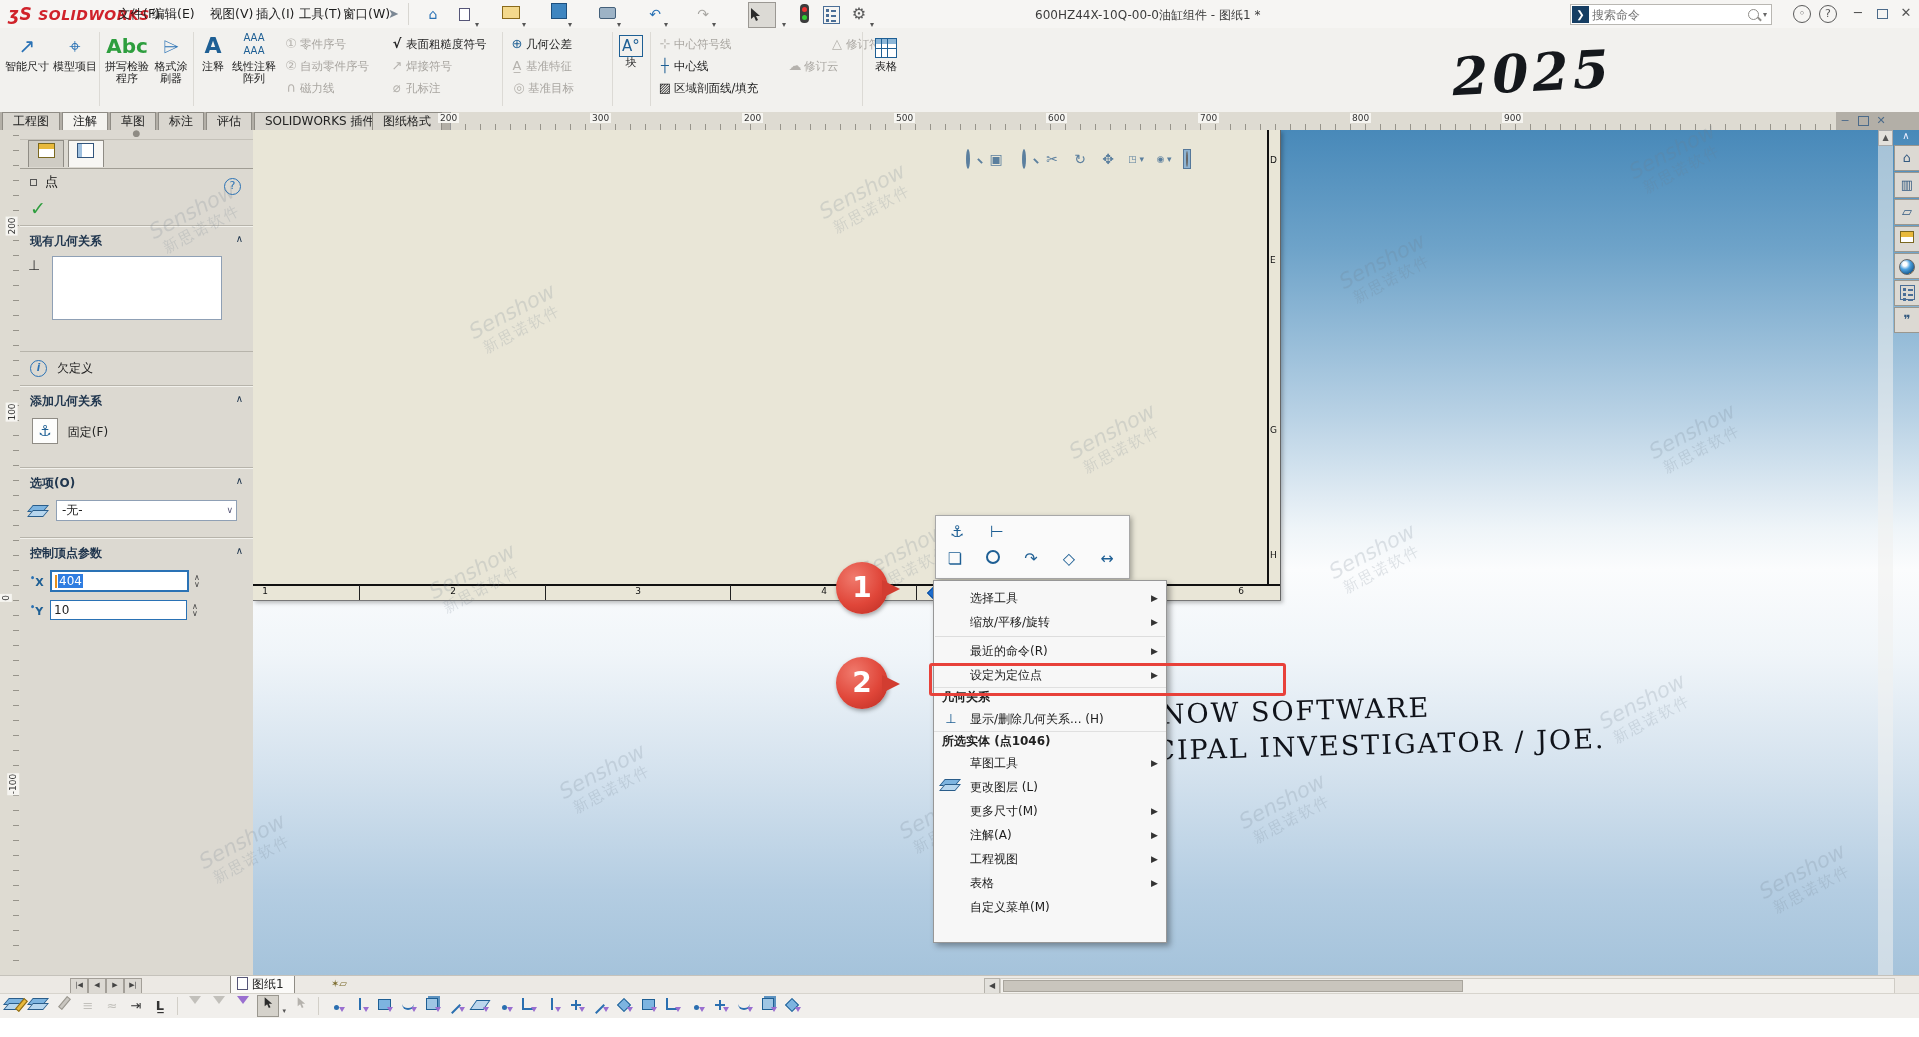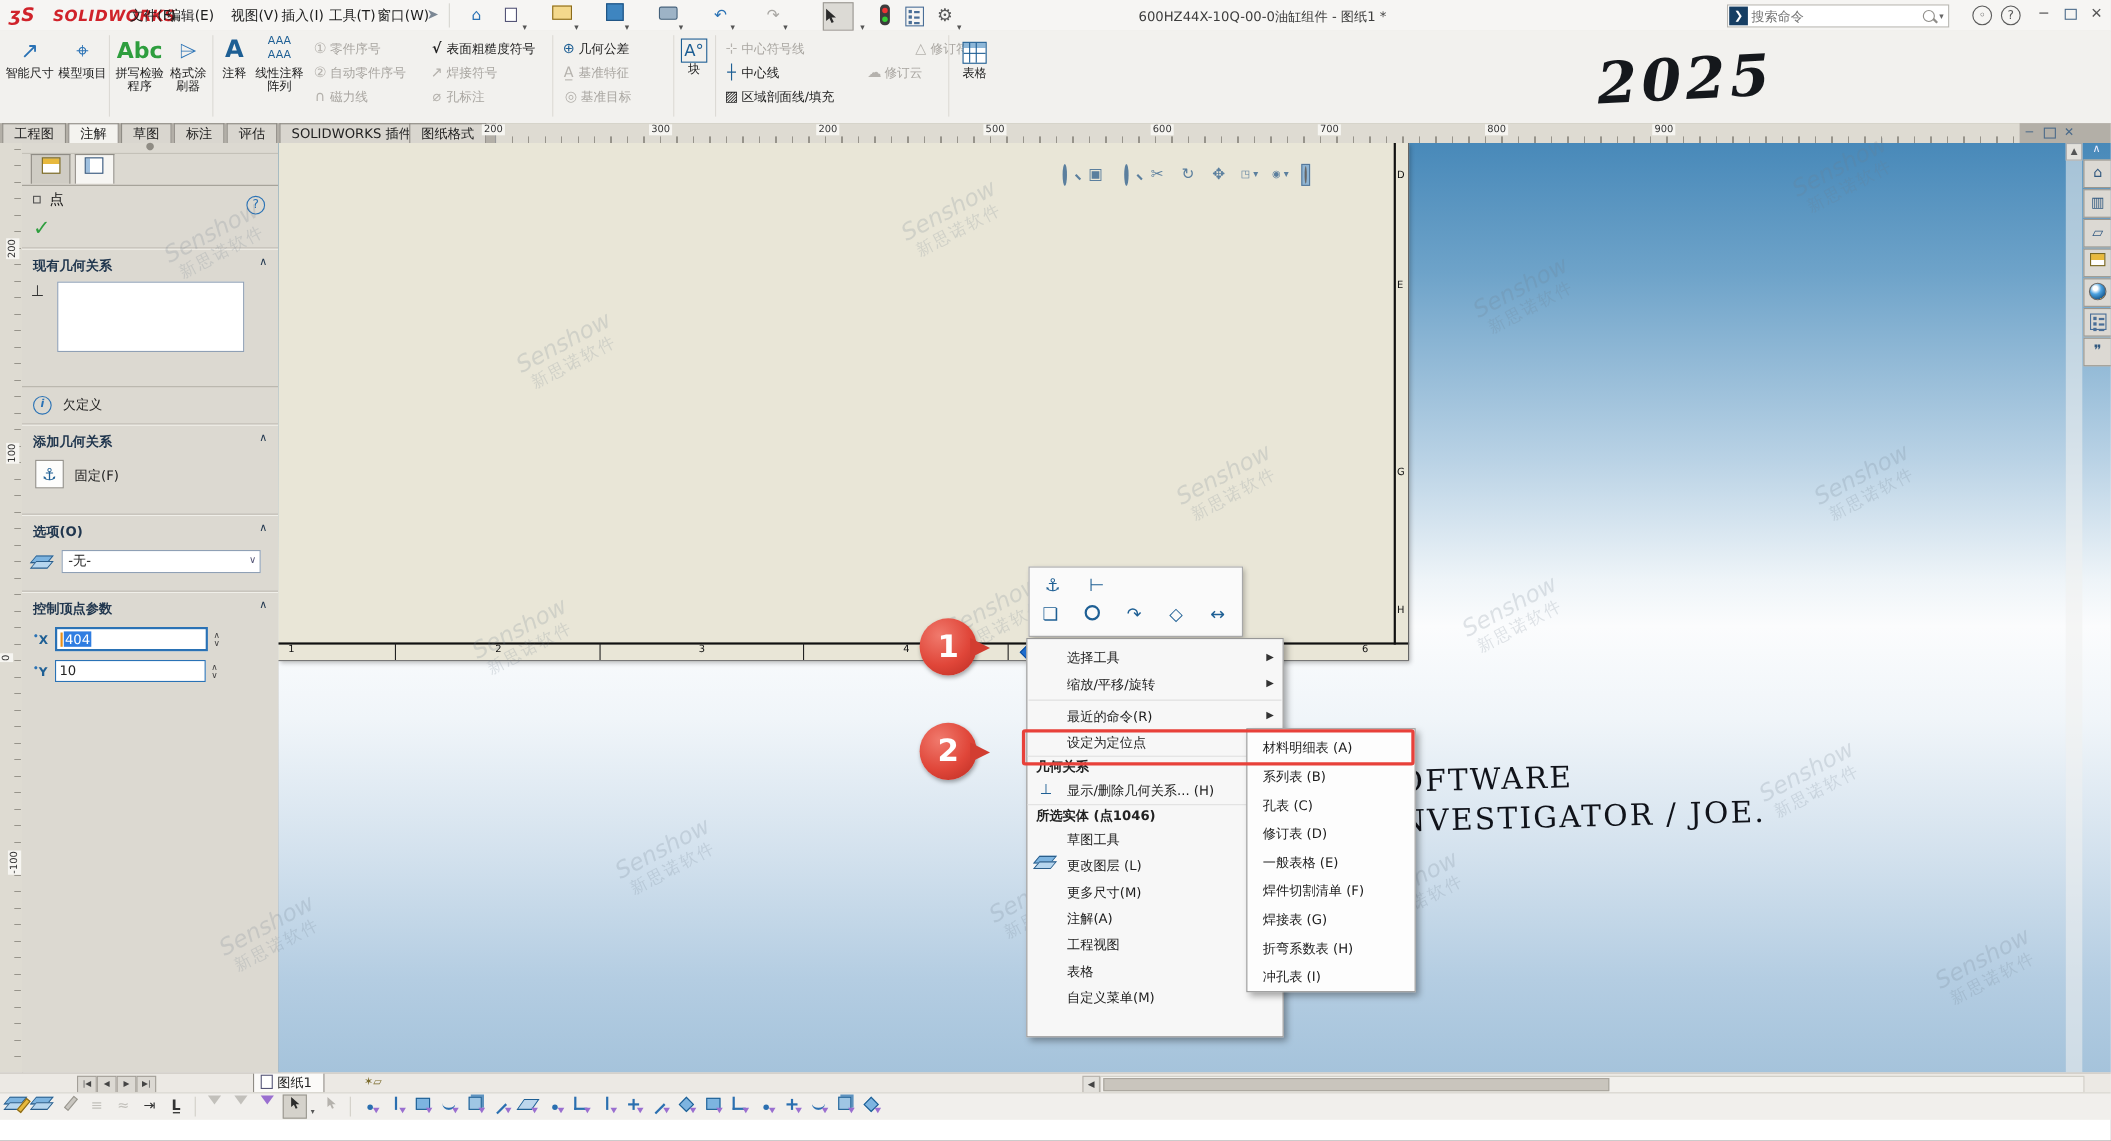--- a/index.html
+++ b/index.html
@@ -2,21 +2,21 @@
 <html><head>
 <meta charset="utf-8">
 <style>
   html,body{margin:0;padding:0;background:#888;}
   .screen{position:relative;width:1919px;height:1037px;background:#fff;
     font-family:"DejaVu Sans","Liberation Sans",sans-serif;font-size:12px;color:#222;
     overflow:hidden;-webkit-user-select:none;user-select:none;}
   
   .titlebar{position:absolute;left:0;top:0;width:1919px;height:28px;background:#f6f5f3;border-bottom:1px solid #dcdad6;}
   .logo{position:absolute;left:8px;top:4px;font-style:italic;font-weight:bold;font-size:14px;color:#d0222a;letter-spacing:.5px;}
-  .logo .ds{font-size:17px;margin-right:16px;}
+  .logo .ds{font-size:17px;margin-right:6px;}
   .tmenu{position:absolute;top:0;height:28px;line-height:28px;font-size:12.5px;color:#1c1c1c;padding:0 6px;cursor:default;}
   .pin{position:absolute;left:388px;top:6px;width:14px;height:14px;color:#7b8794;font-size:13px;}
   .qsep{position:absolute;top:3px;width:1px;height:22px;background:#d8d6d1;}
   .qbtn{position:absolute;top:3px;width:22px;height:22px;text-align:center;line-height:22px;font-size:14px;}
   .qdrop{position:absolute;top:11px;font-size:8px;color:#555;}
   .blue{color:#2a72b5}.gray{color:#a9a7a3}
   .selbox{position:absolute;left:748px;top:2px;width:26px;height:24px;background:#dcdad5;border:1px solid #9b9893;}
   .doctitle{position:absolute;left:1035px;top:7px;font-size:12px;color:#3c3c3c;}
   .search{position:absolute;left:1570px;top:4px;width:200px;height:19px;background:#fff;border:1px solid #b9b7b2;display:flex;align-items:center;}
   .search .sic{width:17px;height:17px;background:#163e63;color:#fff;font-size:10px;text-align:center;line-height:17px;margin:1px;}
@@ -409,31 +409,20 @@
       <div class="cm-hdr">所选实体 (点1046)</div>
       <div class="cm-item"><span>草图工具</span><span class="cm-arrow">▶</span></div>
       <div class="cm-item"><span class="cm-ic"><span class="layers-ic" style="display:inline-block"></span></span><span>更改图层 (L)</span></div>
       <div class="cm-item"><span>更多尺寸(M)</span><span class="cm-arrow">▶</span></div>
       <div class="cm-item"><span>注解(A)</span><span class="cm-arrow">▶</span></div>
       <div class="cm-item"><span>工程视图</span><span class="cm-arrow">▶</span></div>
       <div class="cm-item"><span>表格</span><span class="cm-arrow">▶</span></div>
       <div class="cm-item"><span>自定义菜单(M)</span></div>
     </div>
 
-    <div class="smenu" style="z-index:22">
-      <div class="sm-item">材料明细表 (A)</div>
-      <div class="sm-item">系列表 (B)</div>
-      <div class="sm-item">孔表 (C)</div>
-      <div class="sm-item">修订表 (D)</div>
-      <div class="sm-item">一般表格 (E)</div>
-      <div class="sm-item">焊件切割清单 (F)</div>
-      <div class="sm-item">焊接表 (G)</div>
-      <div class="sm-item">折弯系数表 (H)</div>
-      <div class="sm-item">冲孔表 (I)</div>
-    </div>
     <div class="redbox"></div>
     <div class="callout" style="left:583px;top:432px">1</div>
     <div class="callout" style="left:583px;top:527px">2</div>
     <div class="handw">
       <div>SENSNOW SOFTWARE</div>
       <div>PRINCIPAL INVESTIGATOR / JOE.</div>
     </div>
     <div class="vsb">
         <div class="ar">▲</div>
       </div>

